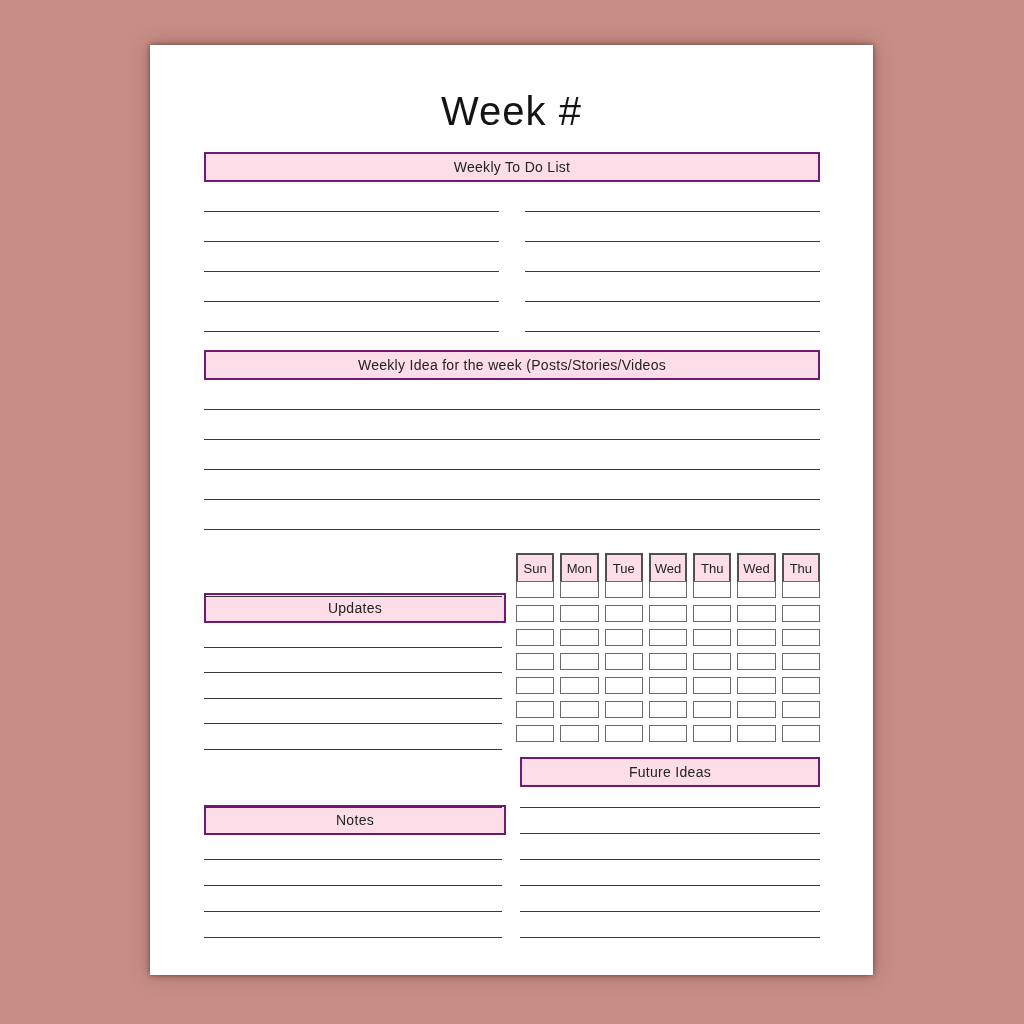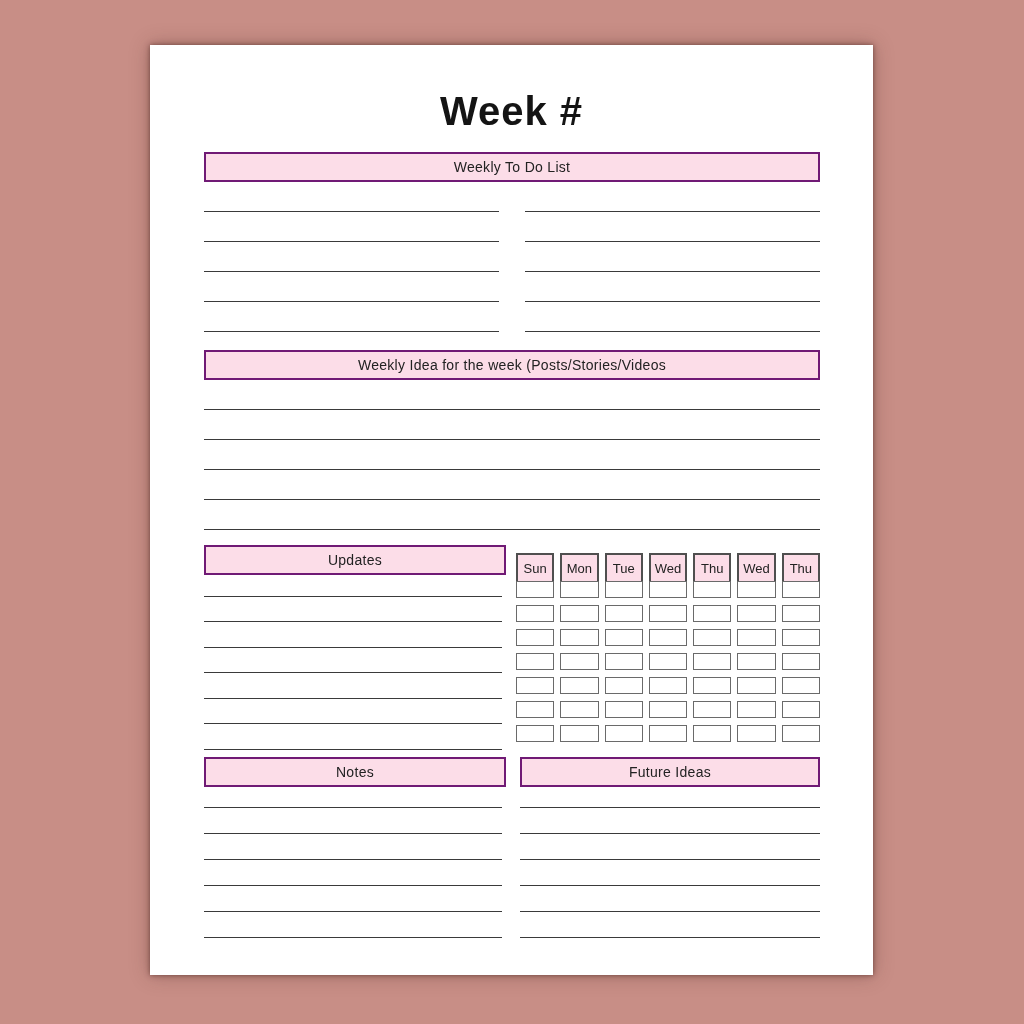--- a/index.html
+++ b/index.html
@@ -22,37 +22,37 @@
   }
   .title {
     position: absolute;
     top: 44px;
     left: 0;
     width: 100%;
     text-align: center;
     font-size: 40px;
     letter-spacing: 1px;
     color: #141414;
-    font-weight: 700;
+    font-weight: 400;
   }
   .bar {
     position: absolute;
     box-sizing: border-box;
     height: 30px;
     background: #fcdde8;
     border: 2px solid #701a75;
     display: flex;
     align-items: center;
     justify-content: center;
     font-size: 14px;
     color: #222222;
     letter-spacing: 0.3px;
   }
   .bar-full   { left: 54px;  width: 616px; }
-  .bar-left   { left: 54px;  width: 302px; }
+  .bar-left   { left: 54px;  width: 302px; margin-top: 48px; }
   .bar-right  { left: 370px; width: 300px; }
 
   .lines { position: absolute; }
   .line  { border-bottom: 1.5px solid #3a3a3a; }
 
   .todo-lines {
     left: 54px; top: 137px; width: 616px;
     display: flex; gap: 26px;
   }
   .todo-col { flex: 1; }

